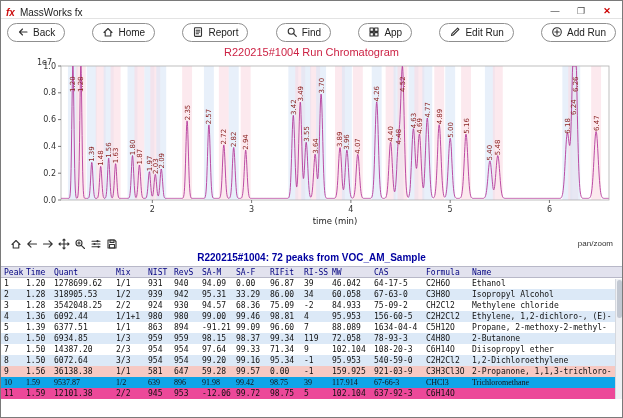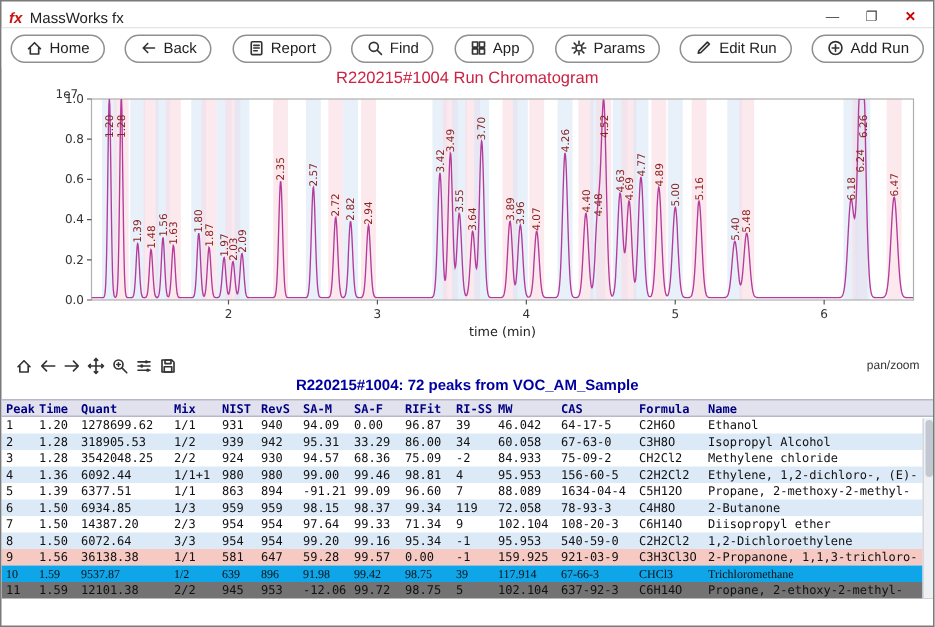--- a/index.html
+++ b/index.html
@@ -23,21 +23,21 @@
   #chromatogram-svg{display:block;margin:0 auto}
   
   .nav-row{height:15px;display:flex;align-items:center;gap:4px;padding:0 9px}
   .nav-row svg{display:block}
   .mode-label{margin-left:auto;font-size:8px;color:#333}
   
   .caption{text-align:center;font-size:10px;font-weight:bold;color:#0000a0;line-height:13px}
   
   .table-wrap{margin-top:2px;position:relative}
   .thead,.tr{display:flex;white-space:nowrap;font-family:"DejaVu Sans Mono",monospace}
-  .thead{background:#e2e2ee;font-weight:bold;color:#000080;height:12px;line-height:12px;font-size:8px;border-top:1px solid #b8b8c8;border-bottom:1px solid #b8b8c8}
+  .thead{background:#e2e2ee;font-weight:normal;color:#000080;height:12px;line-height:12px;font-size:8px;border-top:1px solid #b8b8c8;border-bottom:1px solid #b8b8c8}
   .tr{height:11px;line-height:11px;font-size:8px;color:#111}
   .th,.td{overflow:hidden;padding-left:3px}
   .col0{width:22px}.col1{width:28px}.col2{width:62px}.col3{width:32px}.col4{width:26px}
   .col5{width:28px}.col6{width:34px}.col7{width:34px}.col8{width:34px}.col9{width:28px}
   .col10{width:42px}.col11{width:52px}.col12{width:46px}.col13{flex:1}
   .scrollbar{position:absolute;right:0;top:13px;bottom:0;width:7px;background:#eef0f4;border-left:1px solid #d5d8de}
   .scroll-thumb{position:absolute;top:1px;left:1px;width:5px;height:38px;background:#c2c8d2;border-radius:3px}
 </style>
 </head>
 <body>
@@ -50,29 +50,29 @@
     <span class="win-controls">
       <span class="win-btn">—</span>
       <span class="win-btn">❐</span>
       <span class="win-btn close">✕</span>
     </span>
   </div>
 
   <div class="toolbar">
     <button class="tb-btn">
       <svg width="12" height="12" viewBox="0 0 12 12">
+          <path class="icon-stroke" d="M10 6 H2.5 M5.5 3 L2.5 6 L5.5 9"></path>
+        </svg>
+      <span>Back</span>
+    </button>
+    <button class="tb-btn">
+      <svg width="12" height="12" viewBox="0 0 12 12">
           <path class="icon-stroke" d="M2 6.5 L6 2.5 L10 6.5 M3.2 6 V10 H8.8 V6"></path>
         </svg>
       <span>Home</span>
-    </button>
-    <button class="tb-btn">
-      <svg width="12" height="12" viewBox="0 0 12 12">
-          <path class="icon-stroke" d="M10 6 H2.5 M5.5 3 L2.5 6 L5.5 9"></path>
-        </svg>
-      <span>Back</span>
     </button>
     <button class="tb-btn">
       <svg width="12" height="12" viewBox="0 0 12 12">
           <rect class="icon-stroke" x="2.5" y="1.8" width="7" height="8.6" rx="0.8"></rect>
           <path class="icon-stroke" d="M4.2 4.2 H7.8 M4.2 6 H7.8 M4.2 7.8 H6.5"></path>
         </svg>
       <span>Report</span>
     </button>
     <button class="tb-btn">
       <svg width="12" height="12" viewBox="0 0 12 12">
@@ -82,27 +82,20 @@
       <span>Find</span>
     </button>
     <button class="tb-btn">
       <svg width="12" height="12" viewBox="0 0 12 12">
           <rect class="icon-stroke" x="2" y="2" width="3.4" height="3.4"></rect>
           <rect class="icon-stroke" x="6.6" y="2" width="3.4" height="3.4"></rect>
           <rect class="icon-stroke" x="2" y="6.6" width="3.4" height="3.4"></rect>
           <rect class="icon-stroke" x="6.6" y="6.6" width="3.4" height="3.4"></rect>
         </svg>
       <span>App</span>
-    </button>
-    <button class="tb-btn">
-      <svg width="12" height="12" viewBox="0 0 12 12">
-          <circle class="icon-stroke" cx="6" cy="6" r="2"></circle>
-          <path class="icon-stroke" d="M6 1.5 V3 M6 9 V10.5 M1.5 6 H3 M9 6 H10.5 M2.8 2.8 L3.9 3.9 M8.1 8.1 L9.2 9.2 M9.2 2.8 L8.1 3.9 M3.9 8.1 L2.8 9.2"></path>
-        </svg>
-      <span>Params</span>
     </button>
     <button class="tb-btn">
       <svg width="12" height="12" viewBox="0 0 12 12">
           <path class="icon-stroke" d="M2.5 9.5 L3 7.7 L8.6 2.1 L9.9 3.4 L4.3 9 L2.5 9.5 Z"></path>
         </svg>
       <span>Edit Run</span>
     </button>
     <button class="tb-btn">
       <svg width="12" height="12" viewBox="0 0 12 12">
           <circle class="icon-stroke" cx="6" cy="6" r="4.3"></circle>
@@ -431,35 +424,34 @@
           <div class="td col5">896</div>
           <div class="td col6">91.98</div>
           <div class="td col7">99.42</div>
           <div class="td col8">98.75</div>
           <div class="td col9">39</div>
           <div class="td col10">117.914</div>
           <div class="td col11">67-66-3</div>
           <div class="td col12">CHCl3</div>
           <div class="td col13">Trichloromethane</div>
         </div>
-        <div class="tr" style="background: #737373;">
+        <div class="tr" style="background: #ec4899;">
           <div class="td col0">11</div>
           <div class="td col1">1.59</div>
           <div class="td col2">12101.38</div>
           <div class="td col3">2/2</div>
           <div class="td col4">945</div>
           <div class="td col5">953</div>
           <div class="td col6">-12.06</div>
           <div class="td col7">99.72</div>
           <div class="td col8">98.75</div>
           <div class="td col9">5</div>
           <div class="td col10">102.104</div>
           <div class="td col11">637-92-3</div>
           <div class="td col12">C6H14O</div>
-          <div class="td col13">Propane, 2-ethoxy-2-methyl-</div>
         </div>
       </div>
     <div class="scrollbar">
         <div class="scroll-thumb"></div>
       </div>
   </div>
 
 </div>
 
 </body></html>

